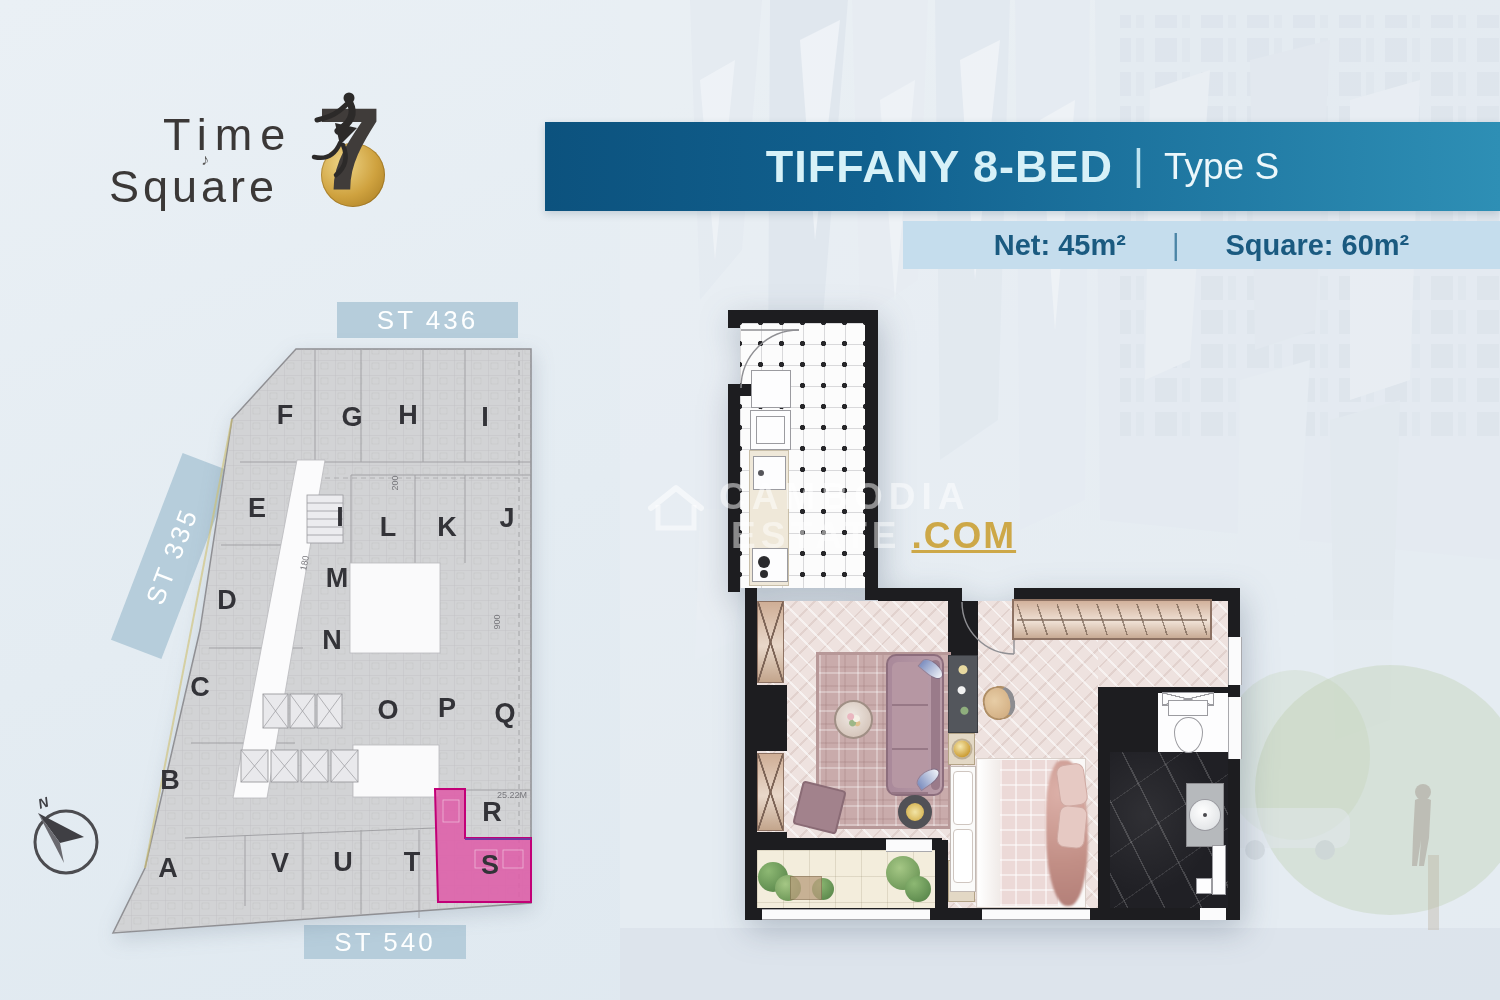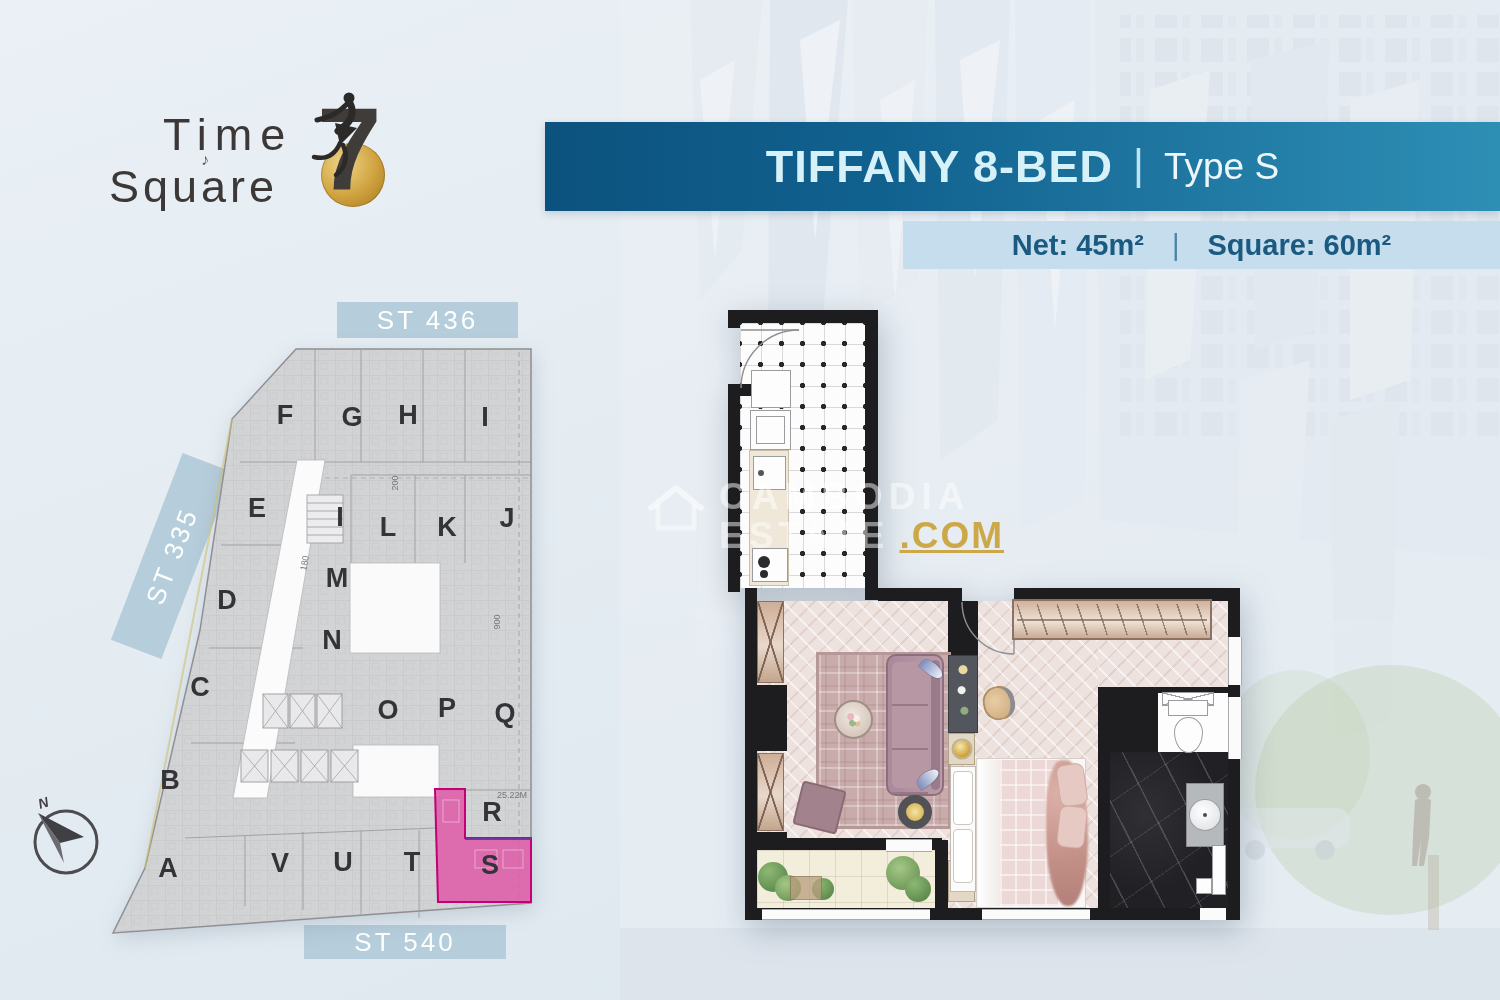--- a/index.html
+++ b/index.html
@@ -12,40 +12,40 @@
 
   
   #title-banner{left:545px;top:122px;width:955px;height:89px;
     background:linear-gradient(90deg,#0c527e 0%,#11618f 35%,#2e8fb5 100%);
     display:flex;align-items:center;justify-content:center;gap:20px;
     box-shadow:0 3px 8px rgba(30,60,90,.18);}
   #title-banner .title{font-size:45px;font-weight:700;letter-spacing:1px;color:var(--title-text,#d7f1f8);}
   #title-banner .tdiv{font-size:42px;font-weight:300;color:#bfe4f1;transform:translateY(-2px);}
   #title-banner .ttype{font-size:37px;font-weight:400;color:#ecf7fb;}
   #spec-banner{left:903px;top:221px;width:597px;height:48px;background:var(--spec-bg,#c5dded);
-    display:flex;align-items:center;justify-content:center;gap:28px;
+    display:flex;align-items:center;justify-content:center;gap:46px;
     font-size:29px;font-weight:700;color:var(--spec-text,#1a5a80);}
   #spec-banner .sdiv{font-weight:300;color:#4b85a6;}
 
   
   #logo{left:105px;top:85px;width:330px;height:165px;}
   #logo .l1{position:absolute;left:58px;top:24px;font-size:45px;font-weight:500;color:#3b3837;letter-spacing:8px;}
   #logo .l2{position:absolute;left:4px;top:76px;font-size:45px;font-weight:500;color:#3b3837;letter-spacing:4px;}
   #logo .coin{position:absolute;left:216px;top:58px;width:64px;height:64px;border-radius:50%;
      background:radial-gradient(circle at 35% 32%,#eed587,#cfa23f 55%,#a87c22 95%);
      box-shadow:inset 0 0 0 1px rgba(120,85,20,.4);}
   #logo .seven{position:absolute;left:212px;top:6px;font-size:116px;line-height:1;font-weight:700;color:#403c3a;}
   #logo .note{position:absolute;left:96px;top:66px;font-size:16px;color:#3e3b39;opacity:.85;}
 
   
   .street{position:absolute;background:var(--street-bg,#b6cddb);color:#feffff;
     display:flex;align-items:center;justify-content:center;
     font-size:26px;letter-spacing:3px;font-weight:400;}
   #st538{left:337px;top:302px;width:181px;height:36px;}
-  #st540{left:304px;top:925px;width:202px;height:34px;}
+  #st540{left:304px;top:925px;width:162px;height:34px;}
   #st335{left:72px;top:529px;width:200px;height:54px;transform:rotate(-69deg);}
 
   
   #site-svg{left:90px;top:330px;filter:drop-shadow(2px 6px 10px rgba(60,80,100,.18));}
   .unit-letter{position:absolute;transform:translate(-50%,-50%);font-size:27px;font-weight:700;color:#333338;}
   .dim{position:absolute;font-size:9px;color:#77777c;white-space:nowrap;}
 
   
   #floor-plan{left:0;top:0;width:1500px;height:1000px;filter:drop-shadow(3px 10px 16px rgba(45,65,90,.28));pointer-events:none;}
   .tile{position:absolute;background-color:#fcfcfc;
@@ -141,21 +141,21 @@
   #vanity{left:1186px;top:783px;width:38px;height:64px;background:#b6b9bc;border:1px solid #8c8c90;box-sizing:border-box;}
   #sink{left:1190px;top:800px;width:30px;height:30px;border-radius:50%;
     background:radial-gradient(circle at 42% 38%,#ffffff,#d9dcdf);box-shadow:0 0 0 1px #9a9aa0;}
   #sink::after{content:"";position:absolute;left:13px;top:13px;width:4px;height:4px;border-radius:50%;background:#4a4a4e;}
   .arc{position:absolute;fill:none;stroke:#8f8f93;stroke-width:1.4px;}
 
   
   #watermark{left:645px;top:478px;display:flex;gap:12px;align-items:flex-start;z-index:30;}
   #watermark .wtxt{line-height:1.05;}
   #watermark .w1{font-size:37px;font-weight:700;letter-spacing:6px;color:rgba(255,255,255,.5);}
-  #watermark .w2{font-size:37px;font-weight:700;letter-spacing:5px;color:rgba(255,255,255,.48);display:flex;gap:10px;}
+  #watermark .w2{font-size:37px;font-weight:700;letter-spacing:5px;color:rgba(255,255,255,.48);display:flex;gap:10px;margin-left:12px;}
   #watermark .wcom{color:rgba(203,162,58,.92);letter-spacing:2px;text-decoration:underline;}
 
   
   #compass{left:18px;top:793px;}
 </style>
 </head>
 <body>
 
 <svg class="ab" style="left:620px;top:0;z-index:0;" width="880" height="1000" viewBox="620 0 880 1000">
   <defs>

